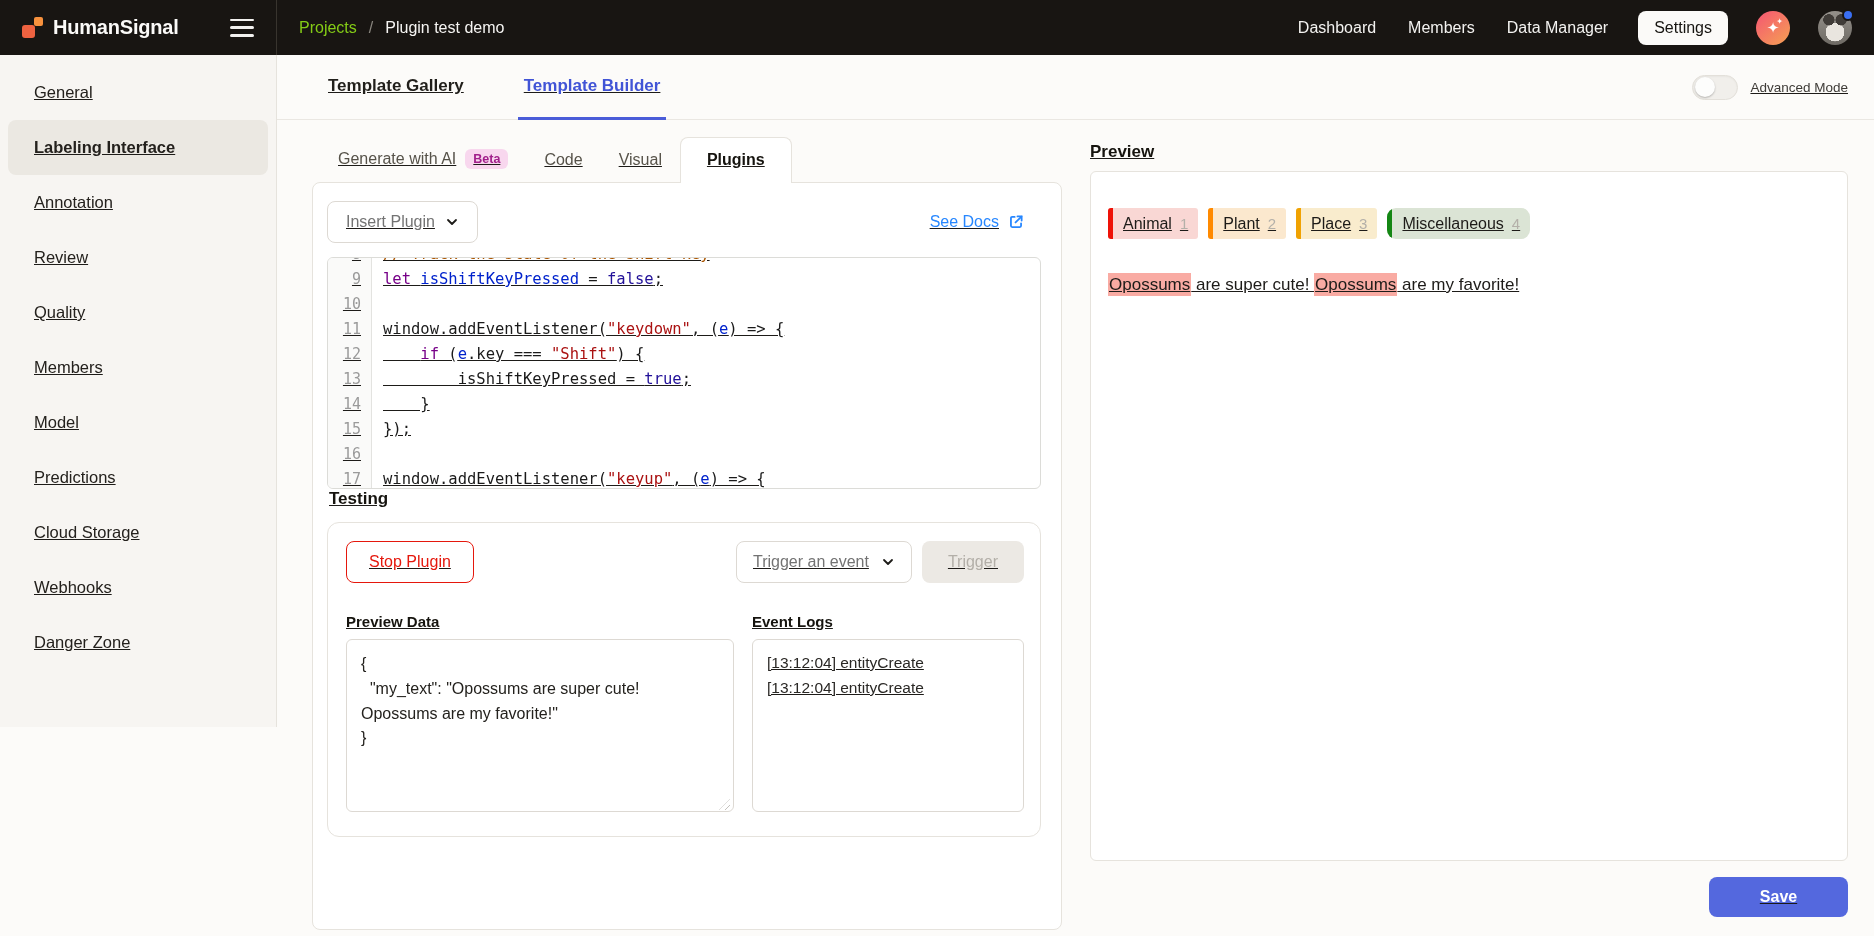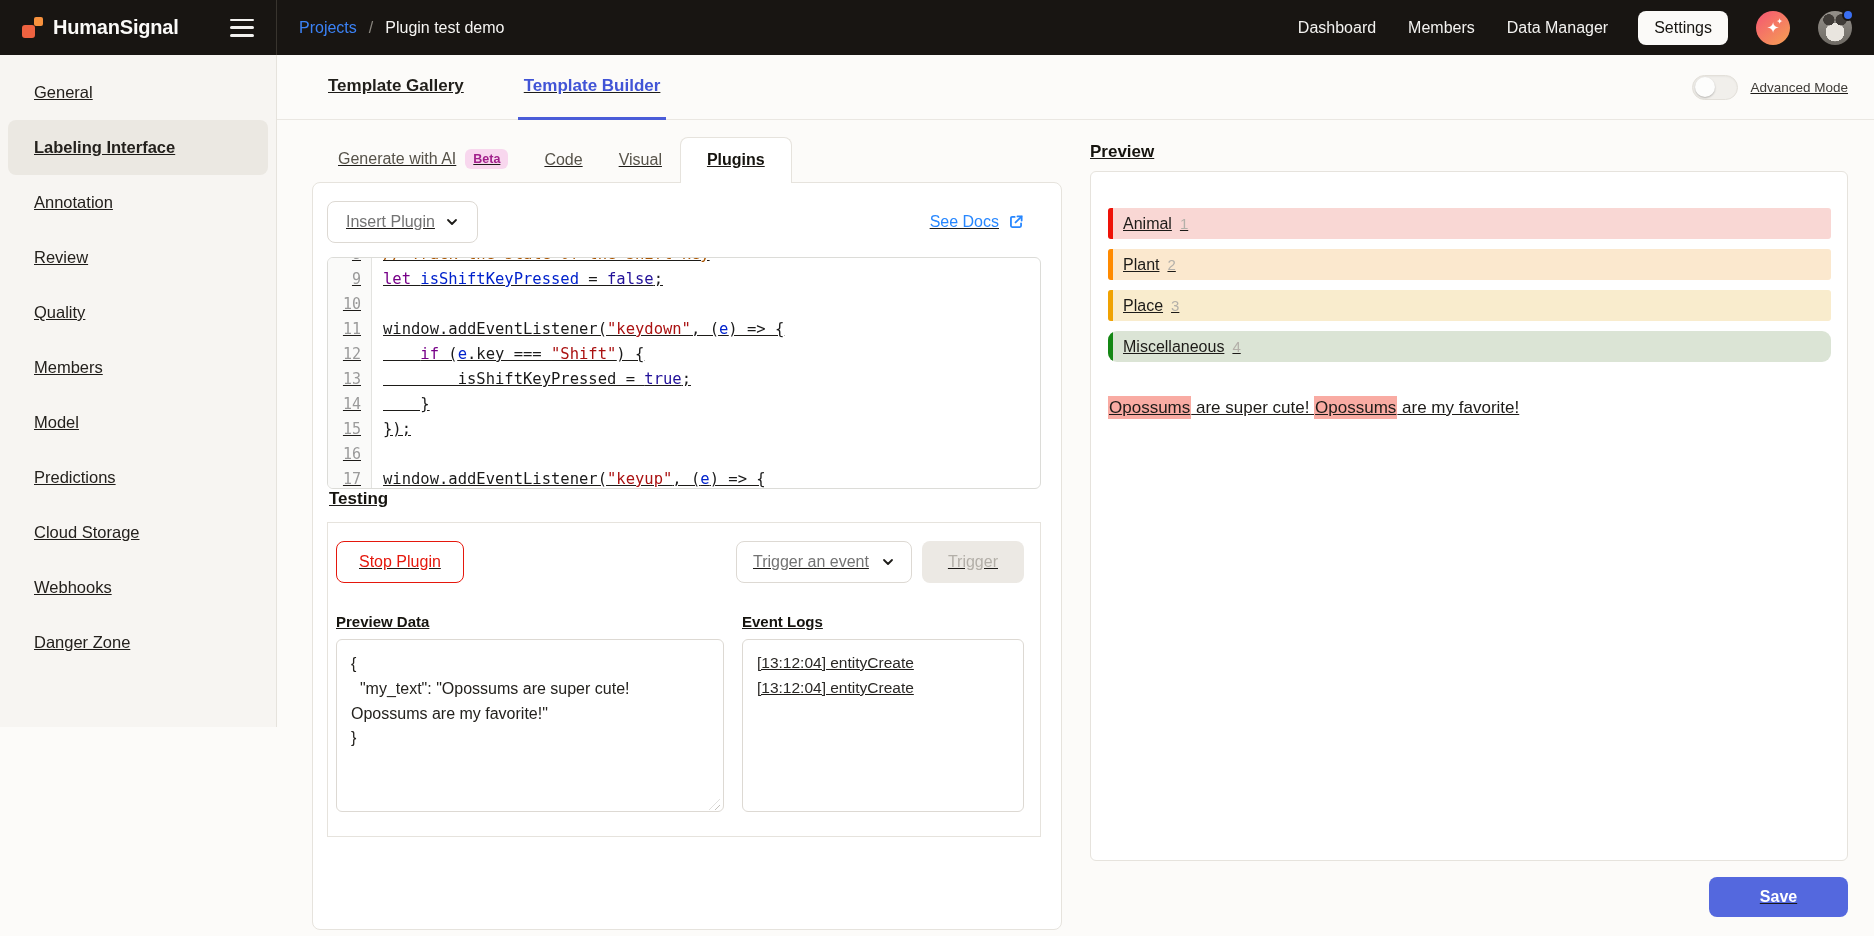--- a/index.html
+++ b/index.html
@@ -20,21 +20,21 @@
   .topbar-left { width:277px; flex:0 0 auto; display:flex; align-items:center; justify-content:space-between;
     padding:0 22px; border-right:1px solid #38342e; }
   .brand { display:flex; align-items:center; gap:9px; }
   .brand-icon { position:relative; width:22px; height:22px; flex:0 0 auto; }
   .brand-icon .sq1 { position:absolute; left:0; bottom:1px; width:13px; height:13px; background:#ee6240; border-radius:3px; }
   .brand-icon .sq2 { position:absolute; right:1px; top:0; width:9px; height:9px; background:#f7913d; border-radius:2px; }
   .brand-name { font-size:20px; font-weight:700; letter-spacing:-0.2px; color:#fbfaf8; }
   .hamburger { width:24px; height:18px; display:flex; flex-direction:column; justify-content:space-between; cursor:pointer; }
   .hamburger span { height:2.6px; background:#f2f1ef; border-radius:2px; }
   .breadcrumb { display:flex; align-items:center; gap:12px; padding-left:22px; font-size:16px; }
-  .crumb-root { color:#3b82f6; cursor:pointer; }
+  .crumb-root { color:#84cc16; cursor:pointer; }
   .crumb-sep { color:#8a867f; }
   .crumb-current { color:#f6f5f3; font-weight:500; }
   .topbar-right { margin-left:auto; display:flex; align-items:center; gap:28px; padding-right:22px; }
   .nav-item { color:#f3f2f0; font-size:16px; cursor:pointer; padding:8px 2px; border-radius:8px; }
   .nav-item.active { background:#fbfaf8; color:#171511; padding:8px 16px; font-weight:500; }
   .sparkle-btn { width:34px; height:34px; border-radius:50%; background:linear-gradient(140deg,#f4606e 15%,#f59a56 90%);
     display:flex; align-items:center; justify-content:center; color:#fff; position:relative; cursor:pointer; }
   .sparkle-btn .s1 { font-size:15px; line-height:1; }
   .sparkle-btn .s2 { position:absolute; font-size:8px; top:6px; right:7px; }
   .avatar-wrap { position:relative; width:34px; height:34px; cursor:pointer; }
@@ -88,21 +88,21 @@
   .editor { margin-top:14px; border:1px solid var(--border2); border-radius:6px; height:232px; overflow:hidden; background:#fff; }
   .editor-scroll { margin-top:-16px; cursor:text; }
   .code-line { display:flex; line-height:25px; font-family:"DejaVu Sans Mono", monospace; font-size:15.5px; min-height:25px; }
   .ln { flex:0 0 44px; text-align:right; padding-right:10px; color:#9a9a9a; background:#fafaf9; border-right:1px solid #e3e3e0;
     font-size:15px; }
   .ct { padding-left:11px; white-space:pre; color:#1a1a1a; }
   .tk-c{ color:#aa5500; } .tk-k{ color:#770088; } .tk-d{ color:#0022cc; }
   .tk-a{ color:#221199; } .tk-s{ color:#aa1111; } .tk-p{ color:#1a1a1a; }
 
   .testing-heading { font-size:17px; font-weight:700; color:#16140f; padding-left:2px; }
-  .testing-box { margin-top:13px; border:1px solid var(--border); border-radius:0; padding:18px 16px 20px 8px; }
+  .testing-box { margin-top:13px; border:1px solid var(--border); border-radius:12px; padding:18px 16px 20px 18px; }
   .testing-row1 { display:flex; align-items:center; }
   .stop-btn { color:var(--danger); border:1px solid var(--danger); background:#fff; border-radius:8px;
     padding:11px 22px; font-size:16px; font-weight:500; cursor:pointer; font-family:inherit; }
   .trigger-group { margin-left:auto; display:flex; align-items:center; gap:10px; }
   .trigger-select { display:flex; align-items:center; gap:12px; padding:11px 16px; }
   .trigger-btn { background:#ece9e4; border:none; color:#b3afa8; border-radius:8px; padding:12px 26px; font-size:16px;
     font-weight:500; cursor:default; font-family:inherit; }
   .testing-row2 { display:flex; gap:18px; margin-top:30px; }
   .pd-col { width:388px; flex:0 0 auto; }
   .el-col { flex:1; }
@@ -114,21 +114,21 @@
     background:repeating-linear-gradient(135deg, transparent 0 3px, #b5b2ad 3px 4.2px); 
     clip-path:polygon(100% 0, 100% 100%, 0 100%); opacity:.8; }
   .el-box { height:173px; border:1px solid #ddd9d3; border-radius:6px; padding:11px 14px; background:#fff; overflow:auto; }
   .el-entry { font-size:15.5px; color:#2a2825; line-height:1.6; }
 
   
   .right-col { flex:1; margin-left:28px; display:flex; flex-direction:column; }
   .preview-heading { margin-top:22px; font-size:17px; font-weight:700; color:#16140f; }
   .preview-card { margin-top:9px; background:#fff; border:1px solid var(--border); border-radius:6px; height:690px;
     padding:36px 16px 16px 17px; }
-  .chips { display:flex; gap:10px; flex-wrap:wrap;flex-direction:column; }
+  .chips { display:flex; gap:10px; flex-wrap:wrap; }
   .chip { display:flex; align-items:center; border-radius:3px; overflow:hidden; cursor:pointer; height:31px; }
   .chip-bar { width:5px; align-self:stretch; flex:0 0 auto; }
   .chip-text { font-size:16px; color:#1d1b18; padding:0 8px 0 10px; }
   .chip-key { font-size:15px; color:#b4b0a9; padding-right:10px; }
   .preview-text { margin-top:33px; font-size:17px; color:#1d1b18; line-height:1.5; cursor:text; }
   .preview-text .hl { background:var(--hl); padding:2px 1px; }
   .save-row { display:flex; justify-content:flex-end; margin-top:16px; }
   .save-btn { background:#5468de; color:#fff; border:none; border-radius:8px; padding:11px 0; width:139px;
     font-size:16px; font-weight:700; cursor:pointer; font-family:inherit; }
   svg { display:block; }

